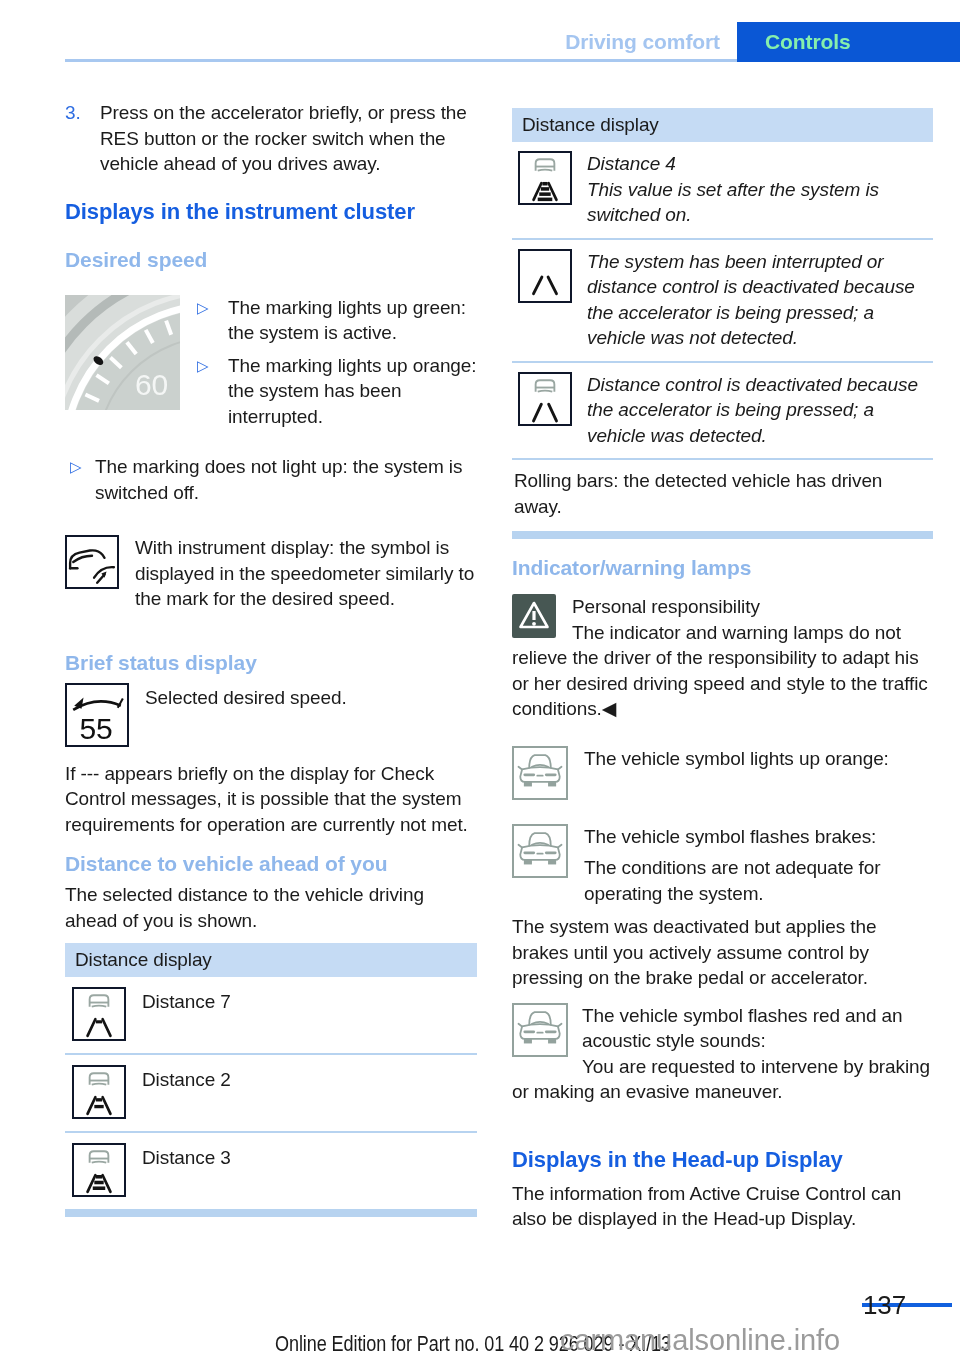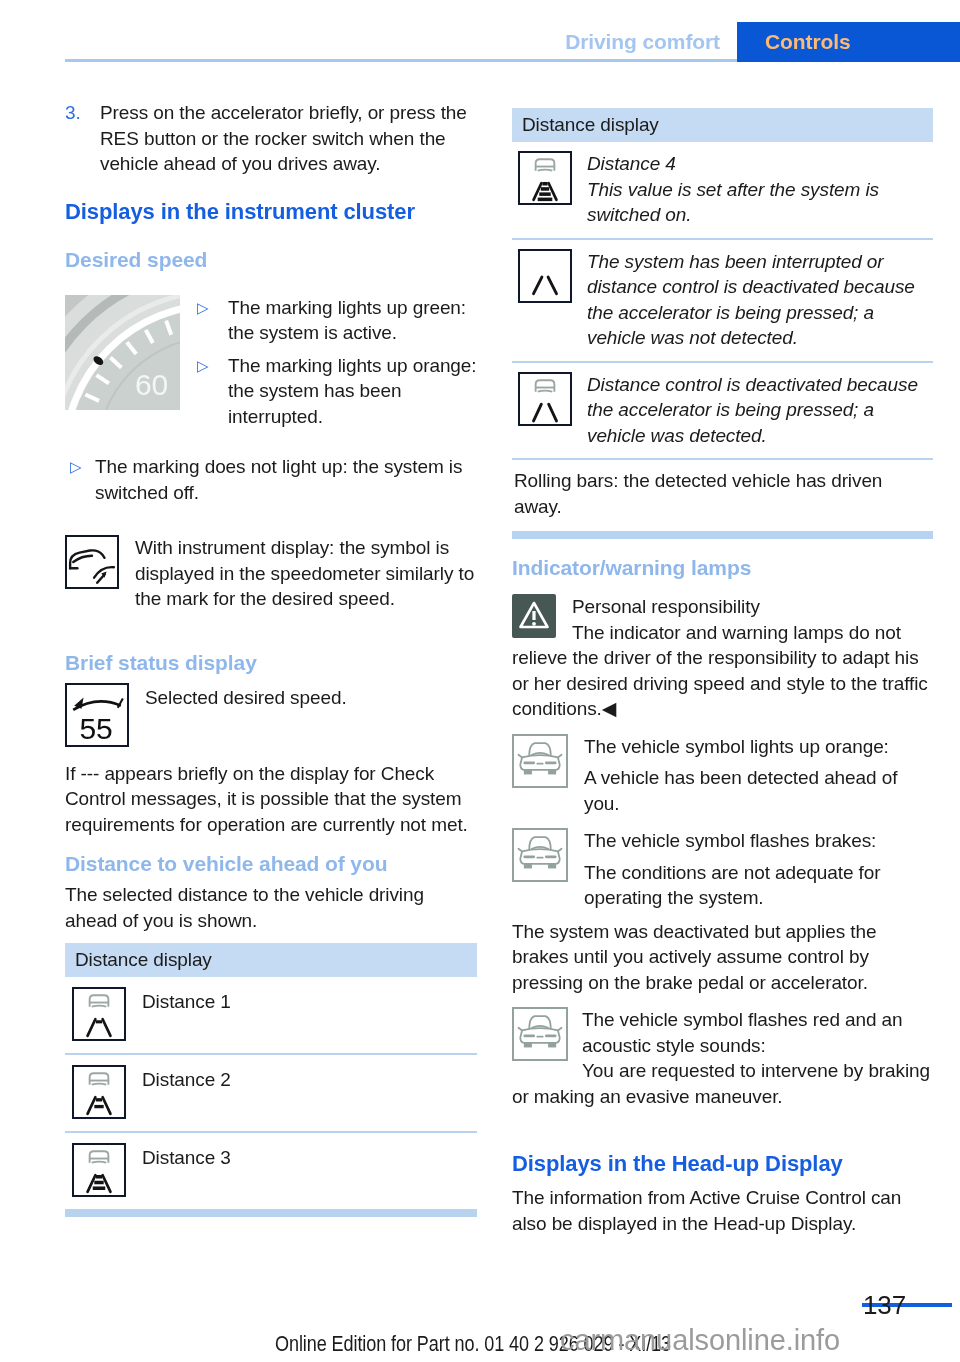--- a/index.html
+++ b/index.html
@@ -3,21 +3,21 @@
 <meta charset="utf-8">
 <style>
   html,body{margin:0;padding:0;background:#e8e8e8;}
   .page{position:relative;width:960px;height:1362px;background:#ffffff;overflow:hidden;
         font-family:"Liberation Sans",sans-serif;color:#1b1b1b;letter-spacing:-0.1px;}
   .txt{font-size:19px;line-height:25.5px;}
 
   
   .section-label{position:absolute;top:30px;right:240px;font-size:21px;font-weight:bold;color:#a4c5f0;}
   .chapter-tab{position:absolute;left:737px;top:22px;width:223px;height:40px;background:#0a57d5;
-               color:#fdba74;font-size:21px;font-weight:bold;display:flex;align-items:center;
+               color:#86efac;font-size:21px;font-weight:bold;display:flex;align-items:center;
                padding-left:28px;box-sizing:border-box;}
   .header-rule{position:absolute;left:65px;top:59px;width:672px;height:3px;background:#a8c8f0;}
 
   
   .col-left{position:absolute;left:65px;top:100px;width:412px;}
   .col-right{position:absolute;left:512px;top:108px;width:421px;}
 
   .h2doc{color:#155ee0;font-size:22px;font-weight:bold;line-height:26px;margin:22px 0 0 0;}
   .h3doc{color:#8fb7eb;font-size:21px;font-weight:bold;line-height:25px;}
 
@@ -55,21 +55,21 @@
   .rrow .rtxt{margin-left:15px;width:346px;}
   .rrow .rtitle{margin-bottom:0;}
   .sep{height:2px;background:#b7d3f0;}
   .endbar{height:8px;background:#b7d3f0;}
   .footnote{padding:8px 0 12px 2px;}
 
   
   .warning-block{margin-top:14px;}
   .warn-float{float:left;width:44px;height:44px;margin-right:16px;}
   .clear{clear:both;}
-  .lamp-row{display:flex;margin-top:12px;}
+  .lamp-row{display:flex;margin-top:24px;}
   .lamp-row .ltxt{margin-left:16px;width:340px;}
   .lamp-row .ldesc{margin-top:6px;}
   .red-block{margin-top:12px;}
   .red-float{float:left;width:56px;height:54px;margin-right:14px;}
   .red-desc{margin-top:0;}
 
   .hud-h2{margin-top:42px;}
 
   
   .footer-rule{position:absolute;left:862px;top:1303px;width:90px;height:4px;background:#1160de;}
@@ -187,21 +187,21 @@
             </g>
             <g fill="none" stroke="#141414" stroke-width="2.6" stroke-linecap="round">
               <path d="M13 45 L20.5 29"></path>
                 <path d="M35 45 L27.5 29"></path>
             </g>
             <g stroke="#141414" stroke-width="3" stroke-linecap="butt">
               <path d="M21 31.5 H27"></path>
             </g>
           </svg>
         </span>
-        <span class="lbl">Distance 1</span>
+        <span class="lbl">Distance 7</span>
       </div>
       <div class="sep"></div>
 
       <div class="dtable-row">
         <span class="icon-box ib54">
           <svg viewBox="0 0 48 48" width="50" height="50">
             <g fill="none" stroke="#9aa7a2" stroke-width="1.8">
               <path d="M15 17 V10 Q15 6 19 6 L29 6 Q33 6 33 10 V17"></path>
               <path d="M15 13 H33"></path>
                 <path d="M17 17 Q24 15 31 17"></path>
@@ -346,21 +346,20 @@
             <path d="M12 29 H22" stroke-width="3"></path>
               <path d="M36 29 H46" stroke-width="3"></path>
             <path d="M26 30 H32"></path>
           </g>
           <rect x="11" y="37" width="9" height="5" fill="#93a29d"></rect>
           <rect x="38" y="37" width="9" height="5" fill="#93a29d"></rect>
         </svg>
       </span>
       <div class="ltxt">
         <div>The vehicle symbol lights up orange:</div>
-        <div class="ldesc">A vehicle has been detected ahead of you.</div>
       </div>
     </div>
 
     <div class="lamp-row">
       <span class="icon-box ibveh">
         <svg viewBox="0 0 58 54" width="52" height="50">
           <g fill="none" stroke="#93a29d" stroke-width="2" stroke-linecap="round">
             <path d="M17 21 Q17 9 23 7 L35 7 Q41 9 41 21"></path>
             <path d="M20 20 Q29 16 38 20"></path>
             <path d="M9 23 Q29 18 49 23 L51 31 Q51 37 46 37 L12 37 Q7 37 7 31 Z"></path>

